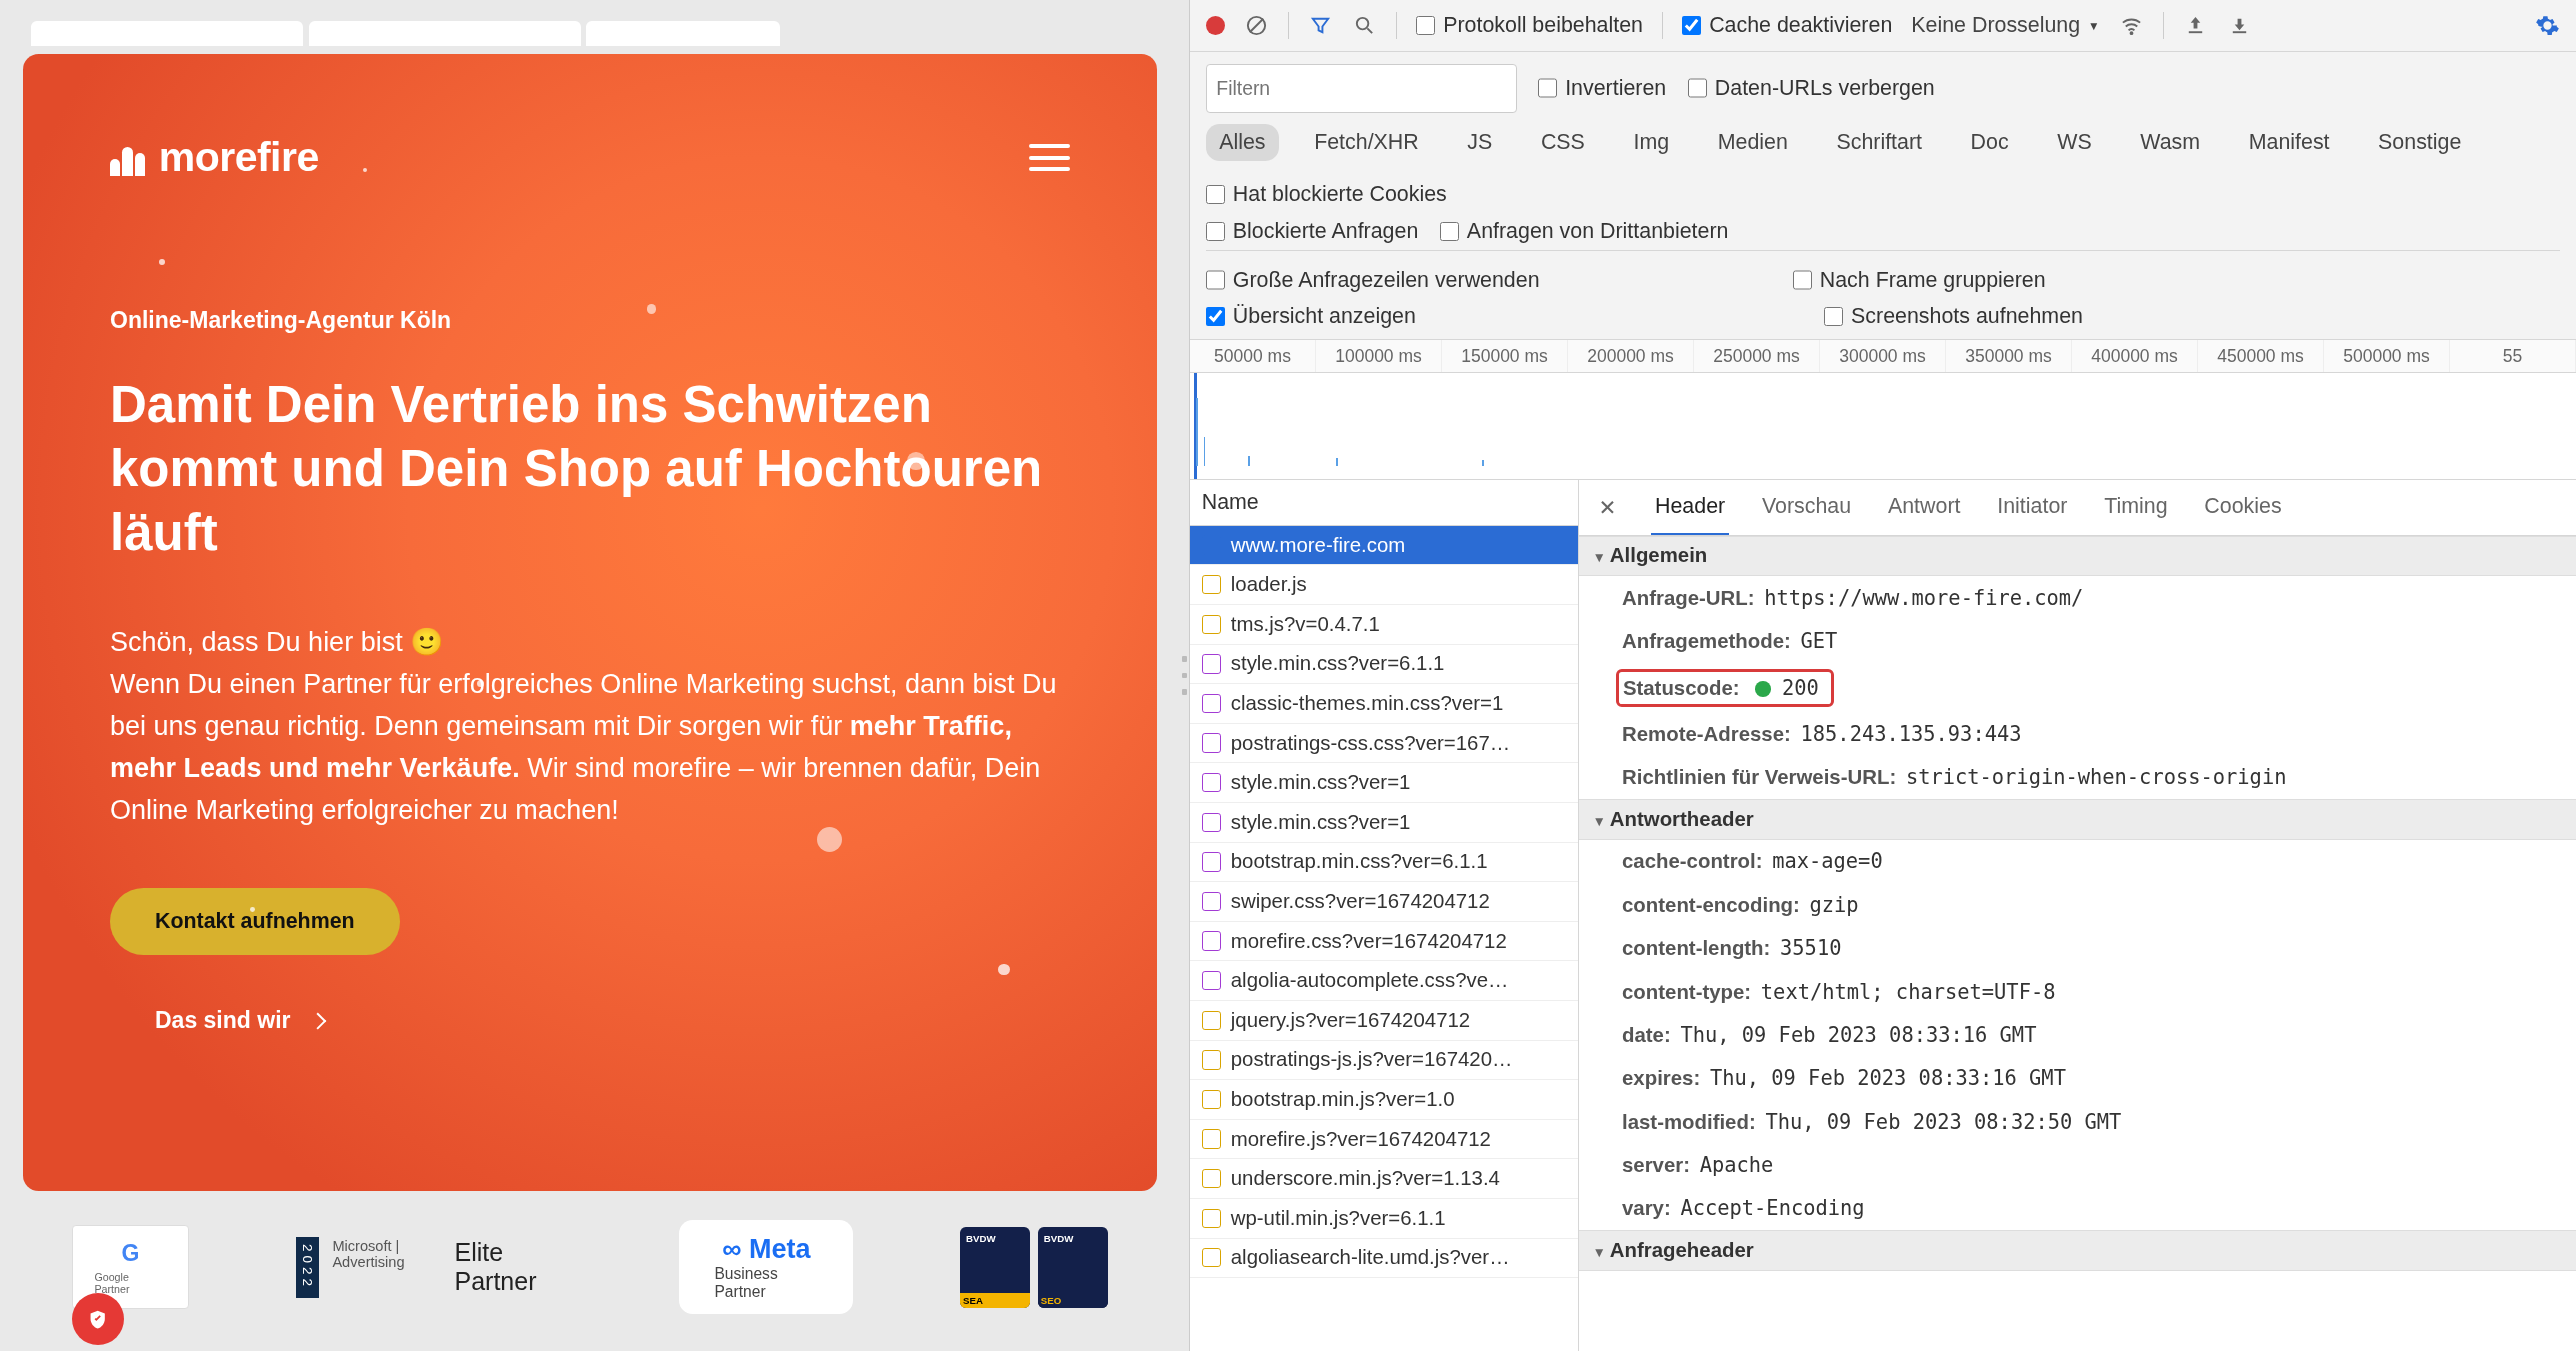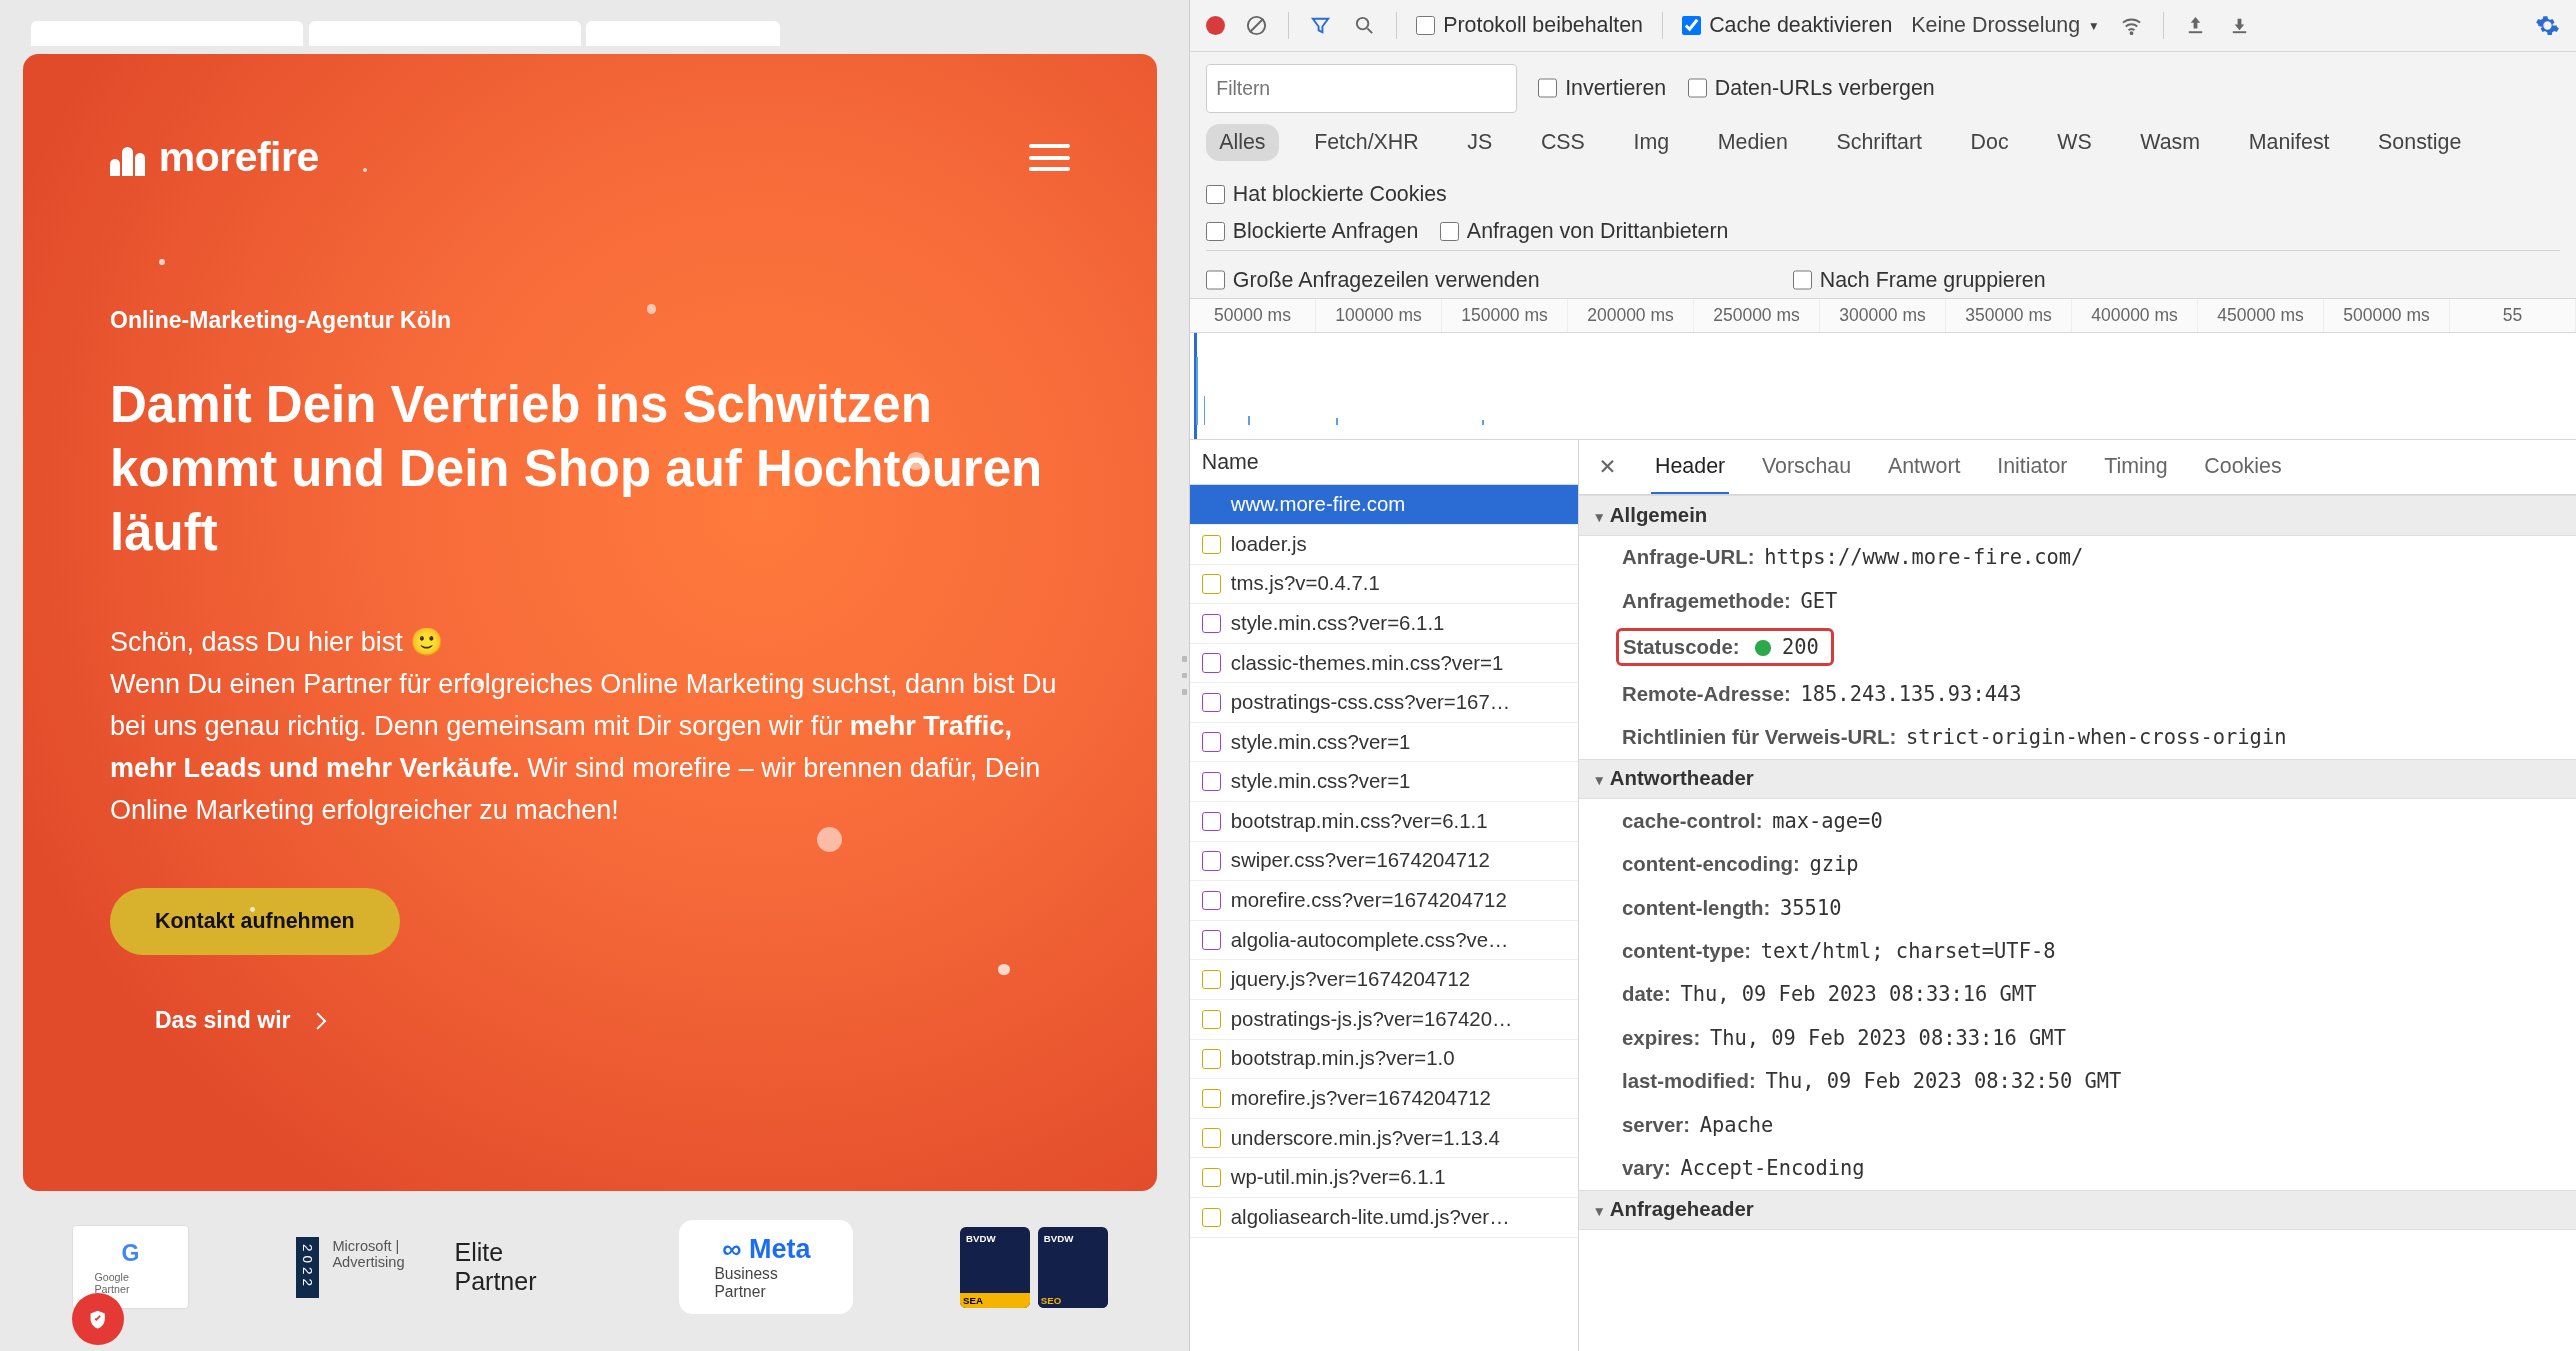--- a/index.html
+++ b/index.html
@@ -308,20 +308,30 @@
       <div class="row" style="border-top:1px solid #d6d6d6;padding-top:17px;justify-content:flex-start;gap:253px">
         <label class="chk">
             <input type="checkbox" style="">
             <span>Große Anfragezeilen verwenden</span>
           </label>
         <label class="chk">
             <input type="checkbox" style="">
             <span>Nach Frame gruppieren</span>
           </label>
       </div>
+      <div class="row" style="padding-bottom:9.7px;gap:408px">
+        <label class="chk">
+            <input type="checkbox" checked="" style="">
+            <span>Übersicht anzeigen</span>
+          </label>
+        <label class="chk">
+            <input type="checkbox" style="">
+            <span>Screenshots aufnehmen</span>
+          </label>
+      </div>
     </div>
 
     <div class="dev-body">
       <div class="timeline-ruler" id="timeline-ruler">
           <div class="tick">50000 ms</div>
           <div class="tick">100000 ms</div>
           <div class="tick">150000 ms</div>
           <div class="tick">200000 ms</div>
           <div class="tick">250000 ms</div>
           <div class="tick">300000 ms</div>

